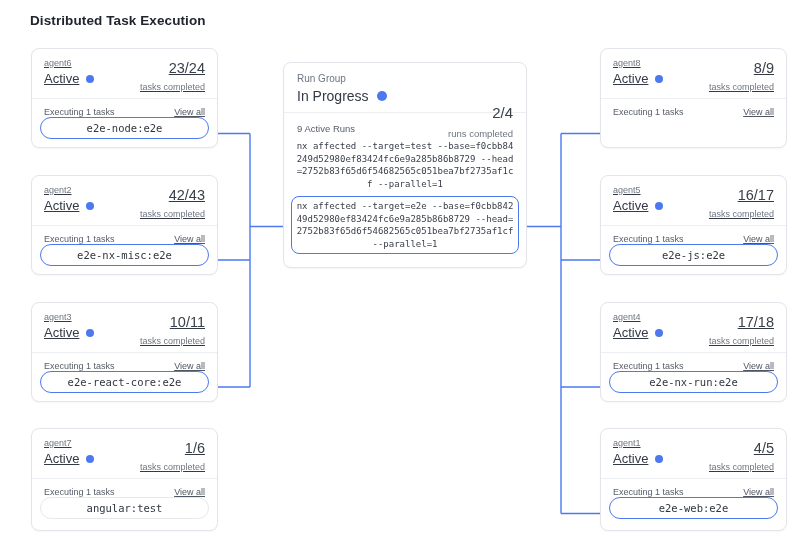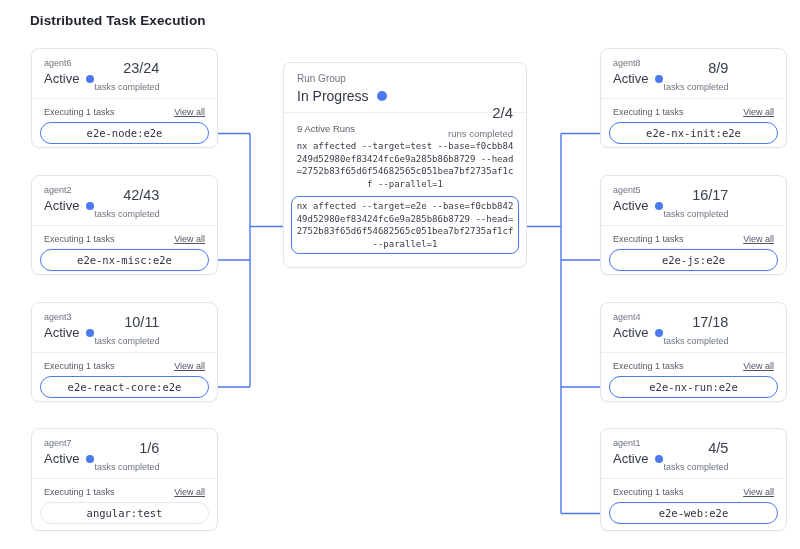--- a/index.html
+++ b/index.html
@@ -23,22 +23,23 @@
     position: absolute; z-index: 2;
     background: #fff;
     border: 1px solid #e3e5ea;
     border-radius: 8px;
     box-shadow: 0 1px 2px rgba(25,30,45,0.04);
   }
   
   .agent-card { width: 187px; height: 100px; }
   .agent-head {
     height: 50px; padding: 8px 12px 0 12px;
-    display: flex; justify-content: flex-start;
+    display: flex; justify-content: space-between;
     border-bottom: 1px solid #eceef1;
+    text-decoration: underline;
   }
   .agent-name { font-size: 9px; color: #6e7580; margin-top: 1px; }
   .agent-status {
     margin-top: 3px; font-size: 13px; color: #333945;
     display: flex; align-items: center;
   }
   .status-dot {
     width: 8px; height: 8px; border-radius: 50%;
     background: #4c79f0; margin-left: 7px; display: inline-block;
   }
@@ -48,21 +49,21 @@
   .agent-foot { padding: 7px 8px 0 8px; }
   .foot-row {
     display: flex; justify-content: space-between; align-items: center;
     padding: 0 4px; height: 11px;
   }
   .executing-label { font-size: 9px; color: #565d68; }
   .view-all {
     font-size: 9px; color: #4f5663; text-decoration: underline; cursor: pointer;
   }
   .task-pill {
-    margin-top: 5px; height: 22px;
+    height: 22px;
     border: 1.3px solid #4c79f0; border-radius: 11px;
     display: flex; align-items: center; justify-content: center;
     font-family: "DejaVu Sans Mono", monospace;
     font-size: 10.5px; color: #2f3540; background: #fff;
     cursor: pointer;
   }
   .task-pill.unlinked { border-color: #e6e8ec; }
   
   .run-card { left: 283px; top: 62px; width: 244px; height: 206px; }
   .run-head {
@@ -240,21 +241,20 @@
     <div class="agent-head-right">
       <div class="agent-progress">8/9</div>
       <div class="agent-caption">tasks completed</div>
     </div>
   </div>
   <div class="agent-foot">
     <div class="foot-row">
       <span class="executing-label">Executing 1 tasks</span>
       <span class="view-all">View all</span>
     </div>
-    <div class="task-pill">e2e-nx-init:e2e</div>
   </div>
 </div>
 
 <div class="card agent-card" style="left:600px; top:175px;">
   <div class="agent-head">
     <div>
       <div class="agent-name">agent5</div>
       <div class="agent-status">
         <span>Active</span>
         <span class="status-dot"></span>

